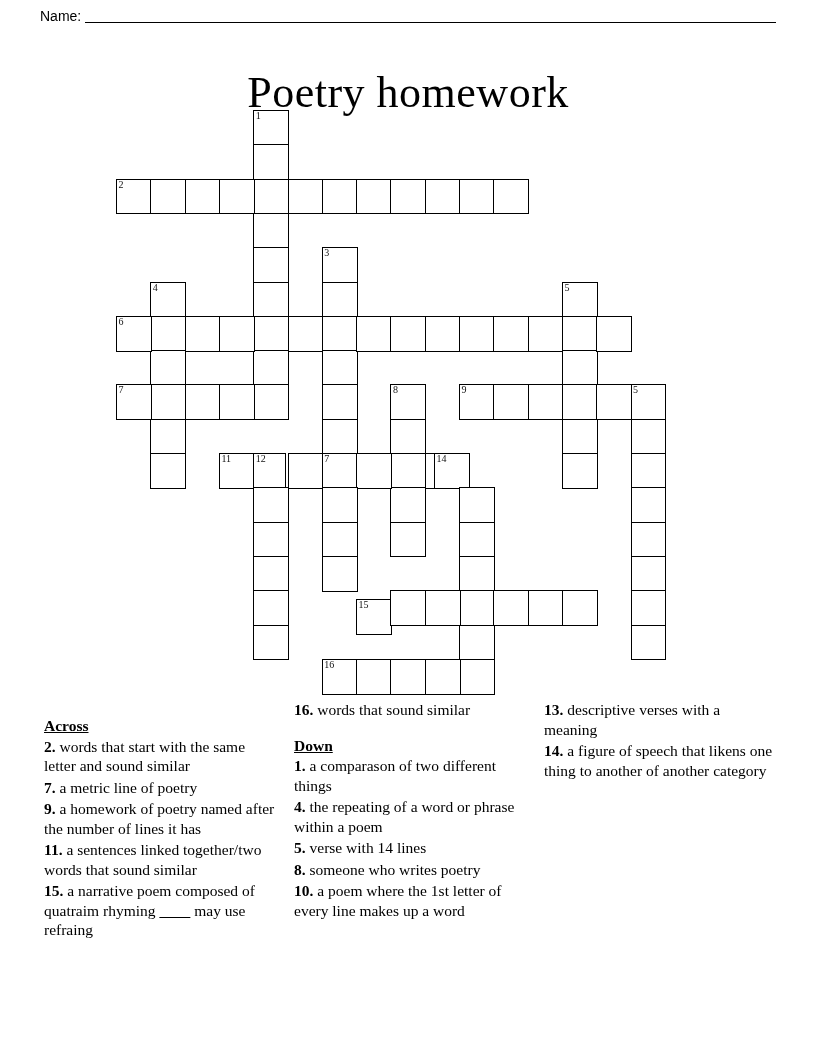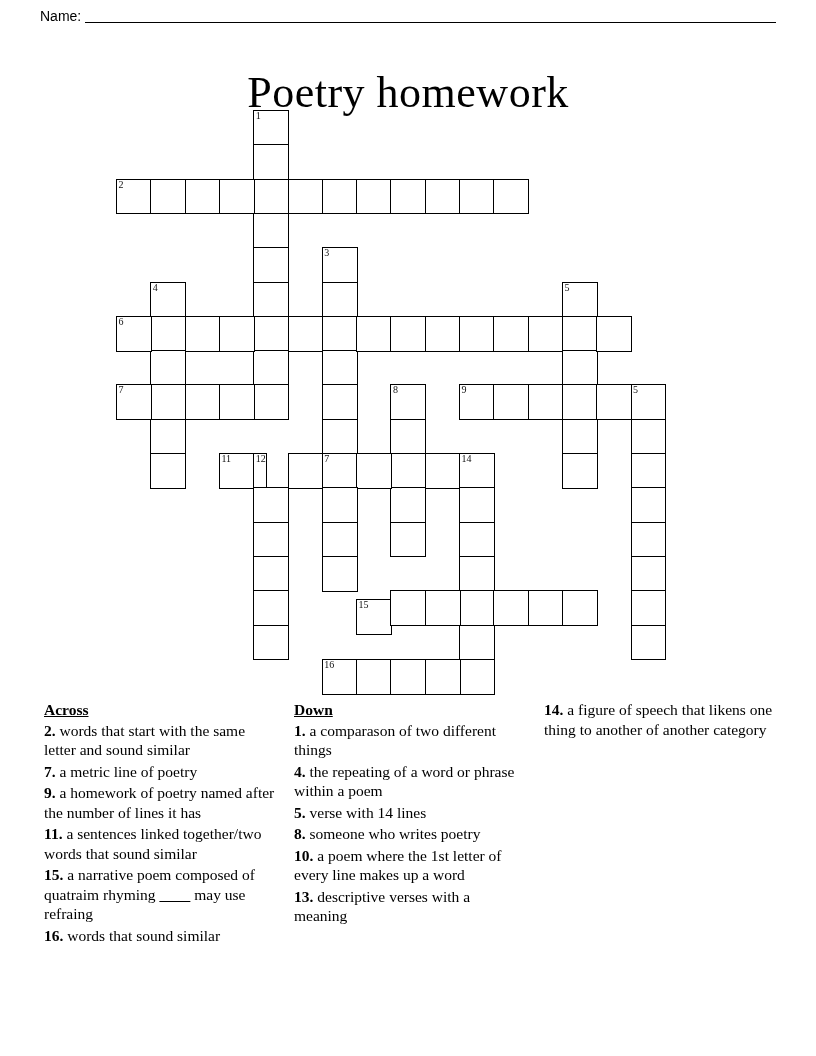--- a/index.html
+++ b/index.html
@@ -91,21 +91,21 @@
     column-gap: 18px;
     column-fill: auto;
     height: 250px;
     font-family: "Liberation Serif", serif;
     font-size: 15.5px;
     line-height: 19.5px;
   }
   .clue-head {
     font-weight: bold;
     text-decoration: underline;
-    margin: 0 0 1px 0;
+    margin: 16px 0 1px 0;
     break-inside: avoid;
     font-size: 15.5px;
   }
   .clue {
     margin: 0 0 2px 0;
     break-inside: avoid-column;
     text-indent: 0;
   }
   .clue .cn {
     font-weight: bold;
@@ -214,27 +214,27 @@
     <div class="cell" style="left: 630.5px; top: 418.7px; width: 35.9px; height: 35.9px;"></div>
     <div class="cell" style="left: 630.5px; top: 453px; width: 35.9px; height: 35.9px;"></div>
     <div class="cell" style="left: 630.5px; top: 487.3px; width: 35.9px; height: 35.9px;"></div>
     <div class="cell" style="left: 630.5px; top: 521.6px; width: 35.9px; height: 35.9px;"></div>
     <div class="cell" style="left: 630.5px; top: 555.9px; width: 35.9px; height: 35.9px;"></div>
     <div class="cell" style="left: 630.5px; top: 590.2px; width: 35.9px; height: 35.9px;"></div>
     <div class="cell" style="left: 630.5px; top: 624.5px; width: 35.9px; height: 35.9px;"></div>
     <div class="cell" style="left: 218.9px; top: 453px; width: 35.9px; height: 35.9px;">
       <span class="num">11</span>
     </div>
-    <div class="cell" style="left: 253.2px; top: 453px; width: 14px; height: 35.9px; text-align: center;">
+    <div class="cell" style="left: 253.2px; top: 453px; width: 33px; height: 35.9px; text-align: center;">
       <span class="num">12</span>
     </div>
     <div class="cell" style="left: 287.5px; top: 453px; width: 35.9px; height: 35.9px;"></div>
     <div class="cell" style="left: 356.1px; top: 453px; width: 35.9px; height: 35.9px;"></div>
     <div class="cell" style="left: 424.7px; top: 453px; width: 35.9px; height: 35.9px;"></div>
-    <div class="cell" style="left: 459px; top: 453px; width: 35.9px; height: 35.9px; padding-left: 8px;">
+    <div class="cell" style="left: 434px; top: 453px; width: 35.9px; height: 35.9px; padding-left: 8px;">
       <span class="num">14</span>
     </div>
     <div class="cell" style="left: 253.2px; top: 487.3px; width: 35.9px; height: 35.9px;"></div>
     <div class="cell" style="left: 253.2px; top: 521.6px; width: 35.9px; height: 35.9px;"></div>
     <div class="cell" style="left: 253.2px; top: 555.9px; width: 35.9px; height: 35.9px;"></div>
     <div class="cell" style="left: 253.2px; top: 590.2px; width: 35.9px; height: 35.9px;"></div>
     <div class="cell" style="left: 253.2px; top: 624.5px; width: 35.9px; height: 35.9px;"></div>
     <div class="cell" style="left: 321.8px; top: 487.3px; width: 35.9px; height: 35.9px;"></div>
     <div class="cell" style="left: 321.8px; top: 521.6px; width: 35.9px; height: 35.9px;"></div>
     <div class="cell" style="left: 321.8px; top: 555.9px; width: 35.9px; height: 35.9px;"></div>

